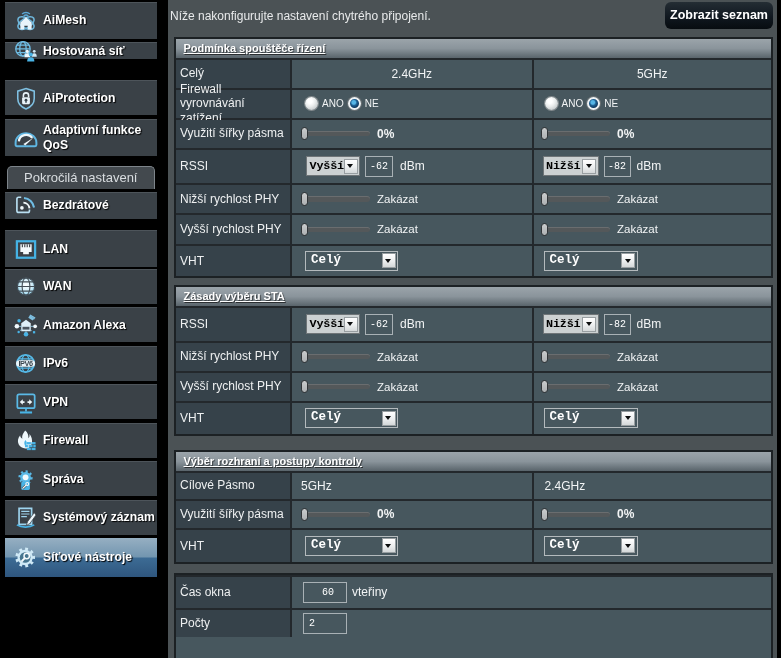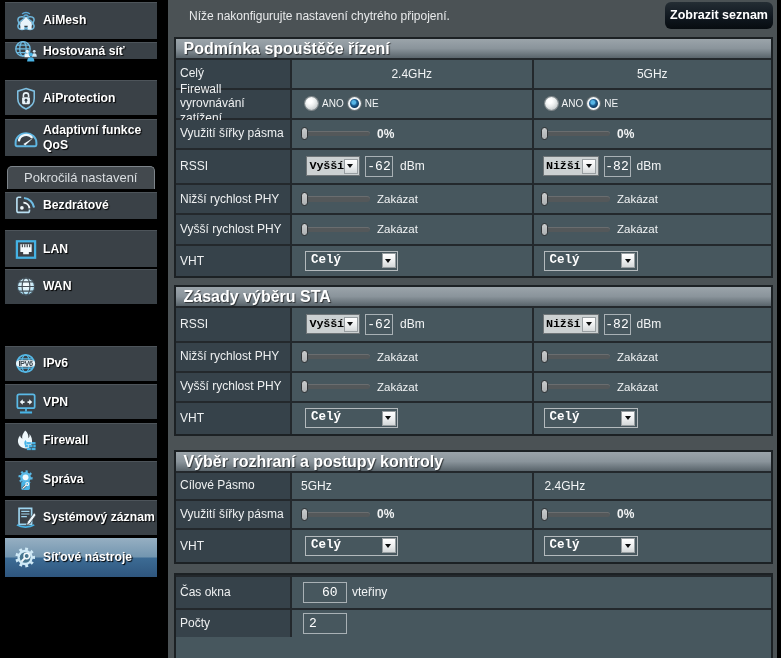--- a/index.html
+++ b/index.html
@@ -15,31 +15,31 @@
 .sicon { width:26px; height:27px; margin-left:8px; flex:0 0 26px; }
 .stab { position:absolute; left:7px; width:147.5px; top:165.5px; height:23px;
   background:#43494e; border:1.5px solid #7d848a;
   border-bottom:none; border-radius:5px 5px 0 0; color:#d9dde0; font-size:13px;
   text-align:center; line-height:21px; }
 .hl { background:linear-gradient(#96afc2 0%, #7396b0 48%, #3c6b94 52%, #2f567e 100%); }
 
 
 #panel { position:absolute; left:168px; top:0; width:608.5px; height:658px;
   background:#4b5255; }
-#msg { position:absolute; left:21px; top:9px; color:#e8eaeb; font-size:12px; }
+#msg { position:absolute; left:2px; top:9px; color:#e8eaeb; font-size:12px; }
 #btn { position:absolute; left:497px; top:1.5px; width:108px; height:27px;
   background:linear-gradient(#242d34,#101820 55%,#070c10);
   border-radius:6px; color:#fff; font-weight:bold; font-size:12.5px;
   text-align:center; line-height:27px; }
 
 .sec { position:absolute; left:5.5px; width:599.5px; border:2px solid #1c2124;
   background:#47575e; }
 .hd { height:19px; background:linear-gradient(#9ba4aa,#8a949b 50%,#59646b 100%);
-  color:#fff; font-weight:bold; font-size:16px; line-height:19px;
-  padding-left:8px; text-shadow:1px 1px 1px rgba(0,0,0,.6); }
+  color:#fff; font-weight:bold; font-size:11px; line-height:19px;
+  padding-left:8px; text-shadow:1px 1px 1px rgba(0,0,0,.6);text-decoration:underline; }
 .row { display:flex; border-top:2px solid #23282c; }
 .lbl { width:114.5px; background:#36424a; color:#eef0f1; font-size:12px;
   padding:0 2px 0 4.5px; display:flex; align-items:center; line-height:14.5px; flex:0 0 114.5px;}
 .val { border-left:2px solid #23282c; color:#f2f4f5; font-size:12px;
   display:flex; align-items:center; position:relative; }
 .v1 { width:241.5px; flex:0 0 241.5px; }
 .v2 { flex:1; }
 
 
 .rad { width:13px; height:13px; border-radius:50%; display:inline-block;
@@ -70,21 +70,21 @@
 .seld .stxt { padding-left:5px; }
 .abtn { position:absolute; right:1.5px; top:1.5px; bottom:1.5px; width:14px;
   background:linear-gradient(#ffffff,#eceeef 55%,#d4d8d9);
   border:1px solid #989ea1; }
 .abtn:after { content:""; position:absolute; left:50%; top:50%;
   margin:-2px 0 0 -3.5px; border-left:3.5px solid transparent;
   border-right:3.5px solid transparent; border-top:4.5px solid #0b0d0e; }
 
 
 .inp { border:1.5px solid #a9b1b5; background:transparent; color:#fff;
-  font-family:"Liberation Mono",monospace; font-size:13px; height:21px;
+  font-family:"Liberation Mono",monospace; font-size:10px; height:21px;
   display:inline-flex; align-items:center; justify-content:center; }
 </style>
 </head>
 <body>
 <div id="stage">
 
   <div class="sitem" style="top:2px;height:36.6px">
     <svg class="sicon" viewBox="0 0 30 28">
       <g fill="none" stroke="#6fb7dc" stroke-width="1.8">
         <ellipse cx="15" cy="17" rx="10.5" ry="5.5" transform="rotate(-32 15 17)"></ellipse>
@@ -164,20 +164,35 @@
         </defs>
       <circle cx="15" cy="14" r="10" fill="url(#wg)"></circle>
       <g fill="none" stroke="#434e57" stroke-width="1.3">
         <circle cx="15" cy="14" r="10"></circle>
         <ellipse cx="15" cy="14" rx="4.5" ry="10"></ellipse>
         <path d="M5 14 H25 M6.4 8.6 H23.6 M6.4 19.4 H23.6"></path>
       </g>
     </svg>
     <span class="txt">WAN</span>
   </div>
+  <div class="sitem" style="top:307px;height:35px">
+    <svg class="sicon" viewBox="0 0 30 28">
+      <path d="M9.5 11.5 L15 7.5 L20.5 11.5 V20.5 H9.5 Z" fill="#ddeef8"></path>
+      <rect x="11" y="15.5" width="8" height="3.2" fill="#4a5560"></rect>
+      <path d="M18 4.5 l5 3 M18.8 3.2 l5.8 3.5 M19.6 1.9 l6 3.6" stroke="#7fc0e2" stroke-width="1.4"></path>
+      <circle cx="7" cy="8.5" r="2" fill="#49b4e6"></circle>
+      <circle cx="4.5" cy="15" r="2.6" fill="#f2f9fc"></circle>
+      <circle cx="25.5" cy="15" r="2.2" fill="#f2f9fc"></circle>
+      <circle cx="15" cy="24" r="2.6" fill="#49b4e6"></circle>
+      <circle cx="6.5" cy="21.5" r="1.4" fill="#49b4e6"></circle>
+      <rect x="23" y="20.5" width="2.6" height="2.6" fill="#49b4e6"></rect>
+      <path d="M7 15 h3 M20.5 15 h3 M15 20.5 v2 M8 20 l2 -1.5 M21.5 20 l-1.5 -1.2" stroke="#8fc9e6" stroke-width="1"></path>
+    </svg>
+    <span class="txt">Amazon Alexa</span>
+  </div>
   <div class="sitem" style="top:345.5px;height:35px">
     <svg class="sicon" viewBox="0 0 30 28">
       <circle cx="14.5" cy="14" r="10" fill="none" stroke="#55b8e6" stroke-width="2"></circle>
       <ellipse cx="14.5" cy="14" rx="4.5" ry="10" fill="none" stroke="#55b8e6" stroke-width="1.4"></ellipse>
       <path d="M4.5 14 H24.5 M6 8.6 H23 M6 19.4 H23" stroke="#55b8e6" stroke-width="1.4" fill="none"></path>
       <rect x="3.5" y="10.2" width="22" height="7.6" rx="3.8" fill="#e9f4fa"></rect>
       <text x="14.5" y="16.7" font-size="8.5" font-weight="bold" fill="#39444c" text-anchor="middle" font-family="Liberation Sans" letter-spacing="-0.5">IPV6</text>
     </svg>
     <span class="txt">IPv6</span>
   </div>

